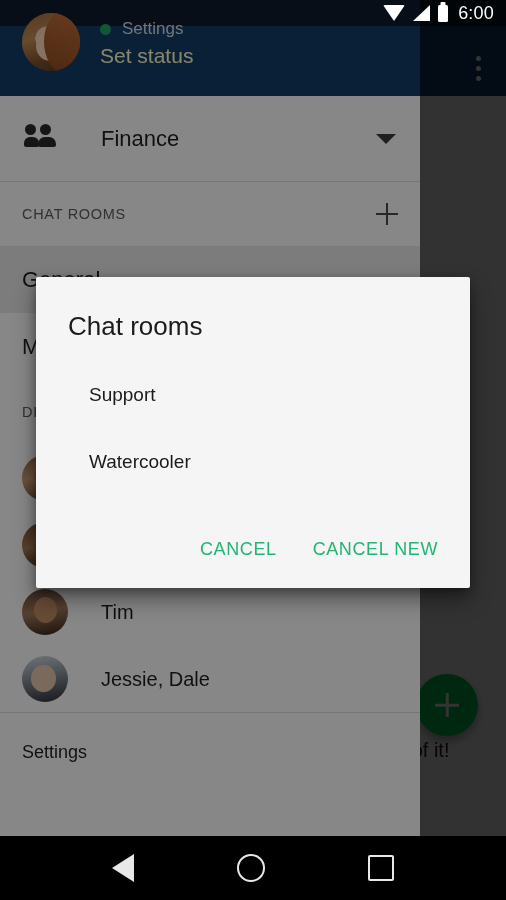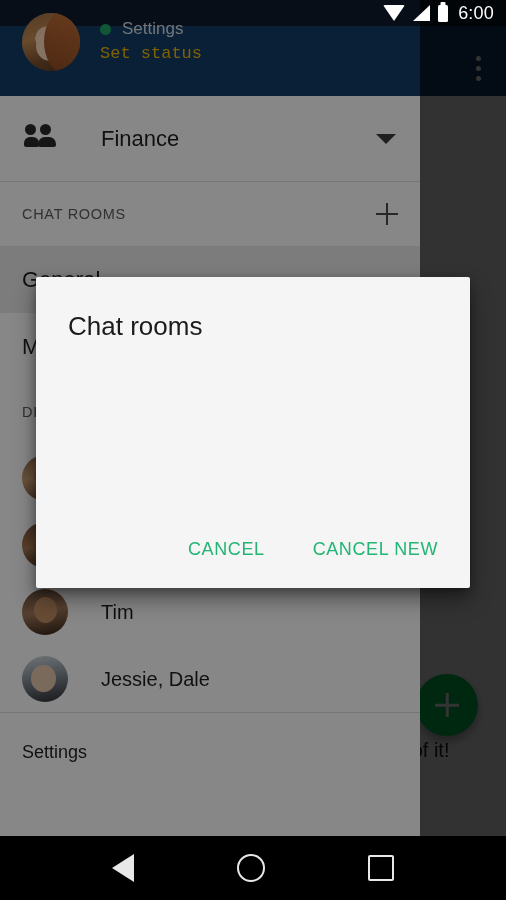--- a/index.html
+++ b/index.html
@@ -208,23 +208,22 @@
     background: #1ea362;
   }
   .status-avail {
     font-size: 17px;
     color: #d2dae2;
   }
   .set-status {
     position: absolute;
     left: 100px;
     top: 44px;
-    font-size: 17px;
-    color: #eab308;
-    font-family: Liberation Mono, monospace;
+    font-size: 21px;
+    color: #fef9c3;
   }
 
   .team-row {
     position: relative;
     height: 85px;
   }
   .team-icon {
     position: absolute;
     left: 24px; top: 28px;
     width: 34px; height: 26px;
@@ -387,21 +386,21 @@
     padding-left: 53px;
     font-size: 19px;
     color: #1b1b1b;
   }
   .dialog-actions {
     position: absolute;
     right: 18px;
     bottom: 18px;
     display: flex;
     align-items: center;
-    gap: 20px;
+    gap: 8px;
   }
   .dialog-btn {
     background: none;
     border: none;
     font-family: "Liberation Sans", sans-serif;
     font-size: 18px;
     letter-spacing: .6px;
     color: #22b573;
     padding: 10px 14px;
     cursor: pointer;
@@ -529,20 +528,22 @@
   <div class="statusbar">
     <span class="sb-wifi"></span>
     <span class="sb-signal"></span>
     <span class="sb-batt"></span>
     <span class="sb-time">6:00</span>
   </div>
 
   <div class="dialog">
     <div class="dialog-title">Chat rooms</div>
     <div class="dialog-list">
+      <div class="dialog-item">Support</div>
+      <div class="dialog-item">Watercooler</div>
     </div>
     <div class="dialog-actions">
       <button class="dialog-btn">CANCEL</button>
       <button class="dialog-btn">CANCEL NEW</button>
     </div>
   </div>
 
   <div class="navbar">
     <span class="nav-back"></span>
     <span class="nav-home"></span>

